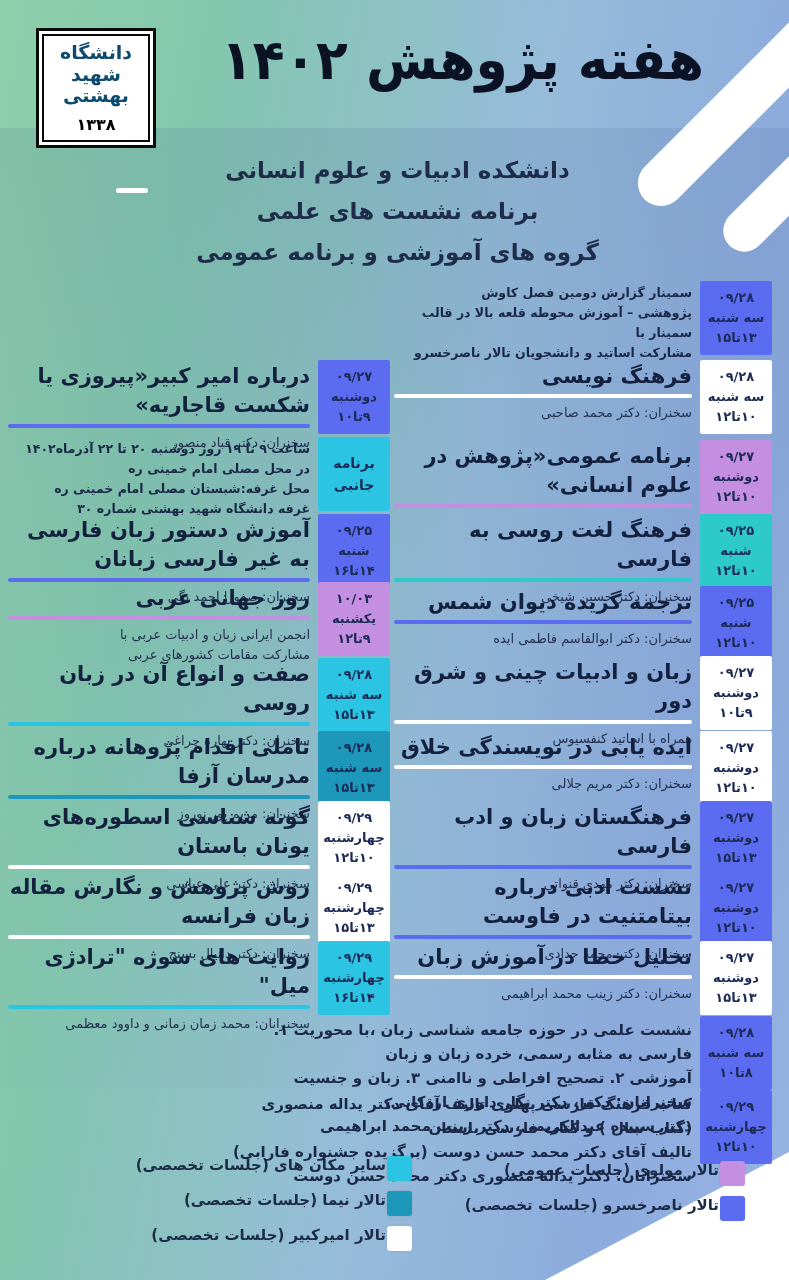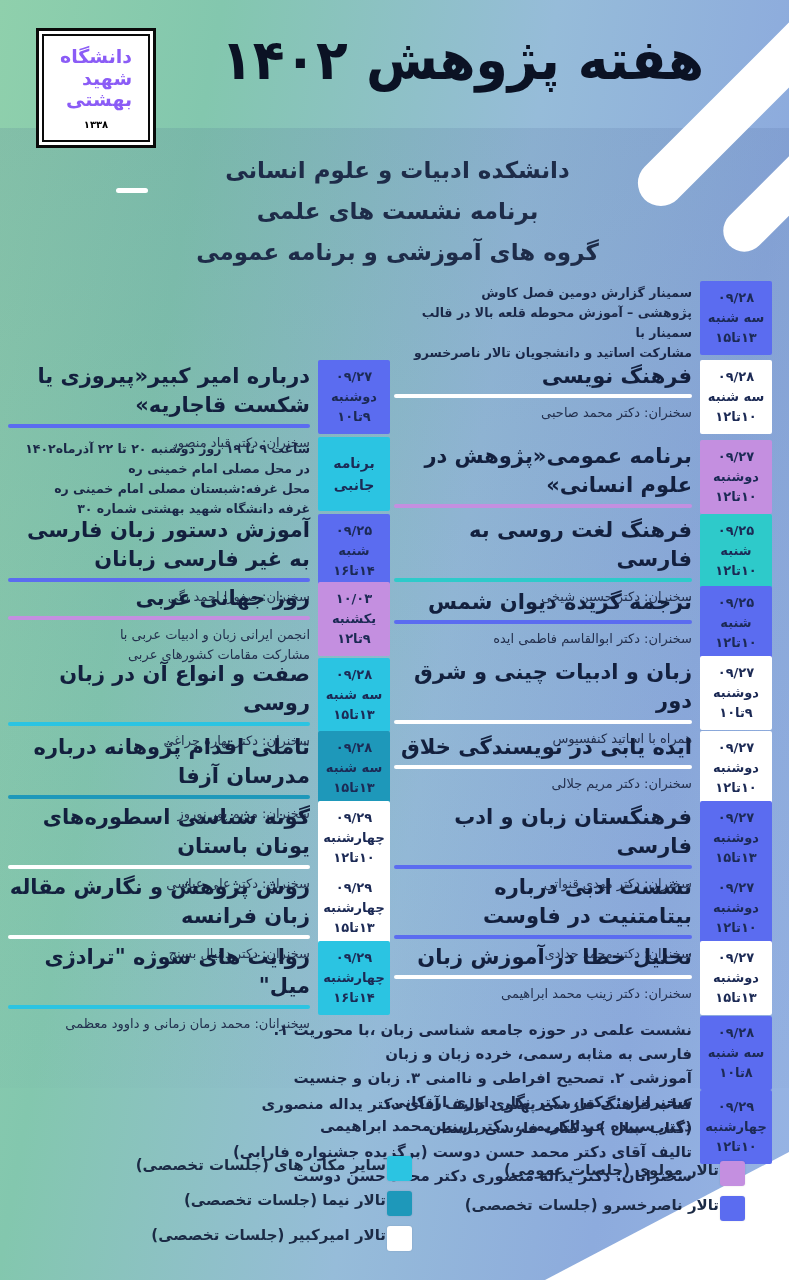--- a/index.html
+++ b/index.html
@@ -12,22 +12,22 @@
   .photo-band { position:absolute; left:0; right:0; top:128px; height:960px;
     background:linear-gradient(180deg, rgba(58,84,138,0.13), rgba(58,84,138,0.05) 60%, rgba(58,84,138,0.02)); }
   .stripe { position:absolute; background:#fff; border-radius:26px; transform:rotate(-45deg); }
   .stripe.s1 { width:250px; height:46px; left:608px; top:88px; }
   .stripe.s2 { width:160px; height:42px; left:706px; top:168px; }
   .corner-tri { position:absolute; left:545px; top:1152px; width:244px; height:128px;
     background:#fff; clip-path:polygon(100% 0, 100% 100%, 0 100%); }
   .logo { position:absolute; left:36px; top:28px; width:120px; height:120px; background:#fff;
     border:3px solid #0a0a0a; box-shadow:inset 0 0 0 3px #fff, inset 0 0 0 5px #0a0a0a;
     display:flex; flex-direction:column; align-items:center; justify-content:center; }
-  .logo-text { font-size:19px; font-weight:800; color:#8b5cf6; line-height:1.15; text-align:right; white-space:pre-line; }
-  .logo-year { font-size:10px; font-weight:700; color:#000; margin-top:8px; }
+  .logo-text { font-size:19px; font-weight:800; color:#0c4a6e; line-height:1.15; text-align:center; white-space:pre-line; }
+  .logo-year { font-size:16px; font-weight:700; color:#000; margin-top:8px; }
   .main-title { position:absolute; left:160px; top:30px; width:605px; text-align:center;
     font-size:52px; font-weight:800; color:#0b1224; transform:scaleY(1.06); }
   .subtitle { position:absolute; left:85px; top:150px; width:625px; text-align:center;
     font-size:23px; font-weight:600; color:#1e2c49; line-height:1.78; }
   .dash { position:absolute; background:#fff; border-radius:3px; }
   .dash.d1 { left:116px; top:188px; width:32px; height:5px; }
   .event { position:absolute; display:flex; direction:rtl; gap:8px; }
   .ev-right { right:17px; width:378px; }
   .ev-left  { left:8px;  width:382px; }
   .ev-bottom{ right:17px; width:540px; }

